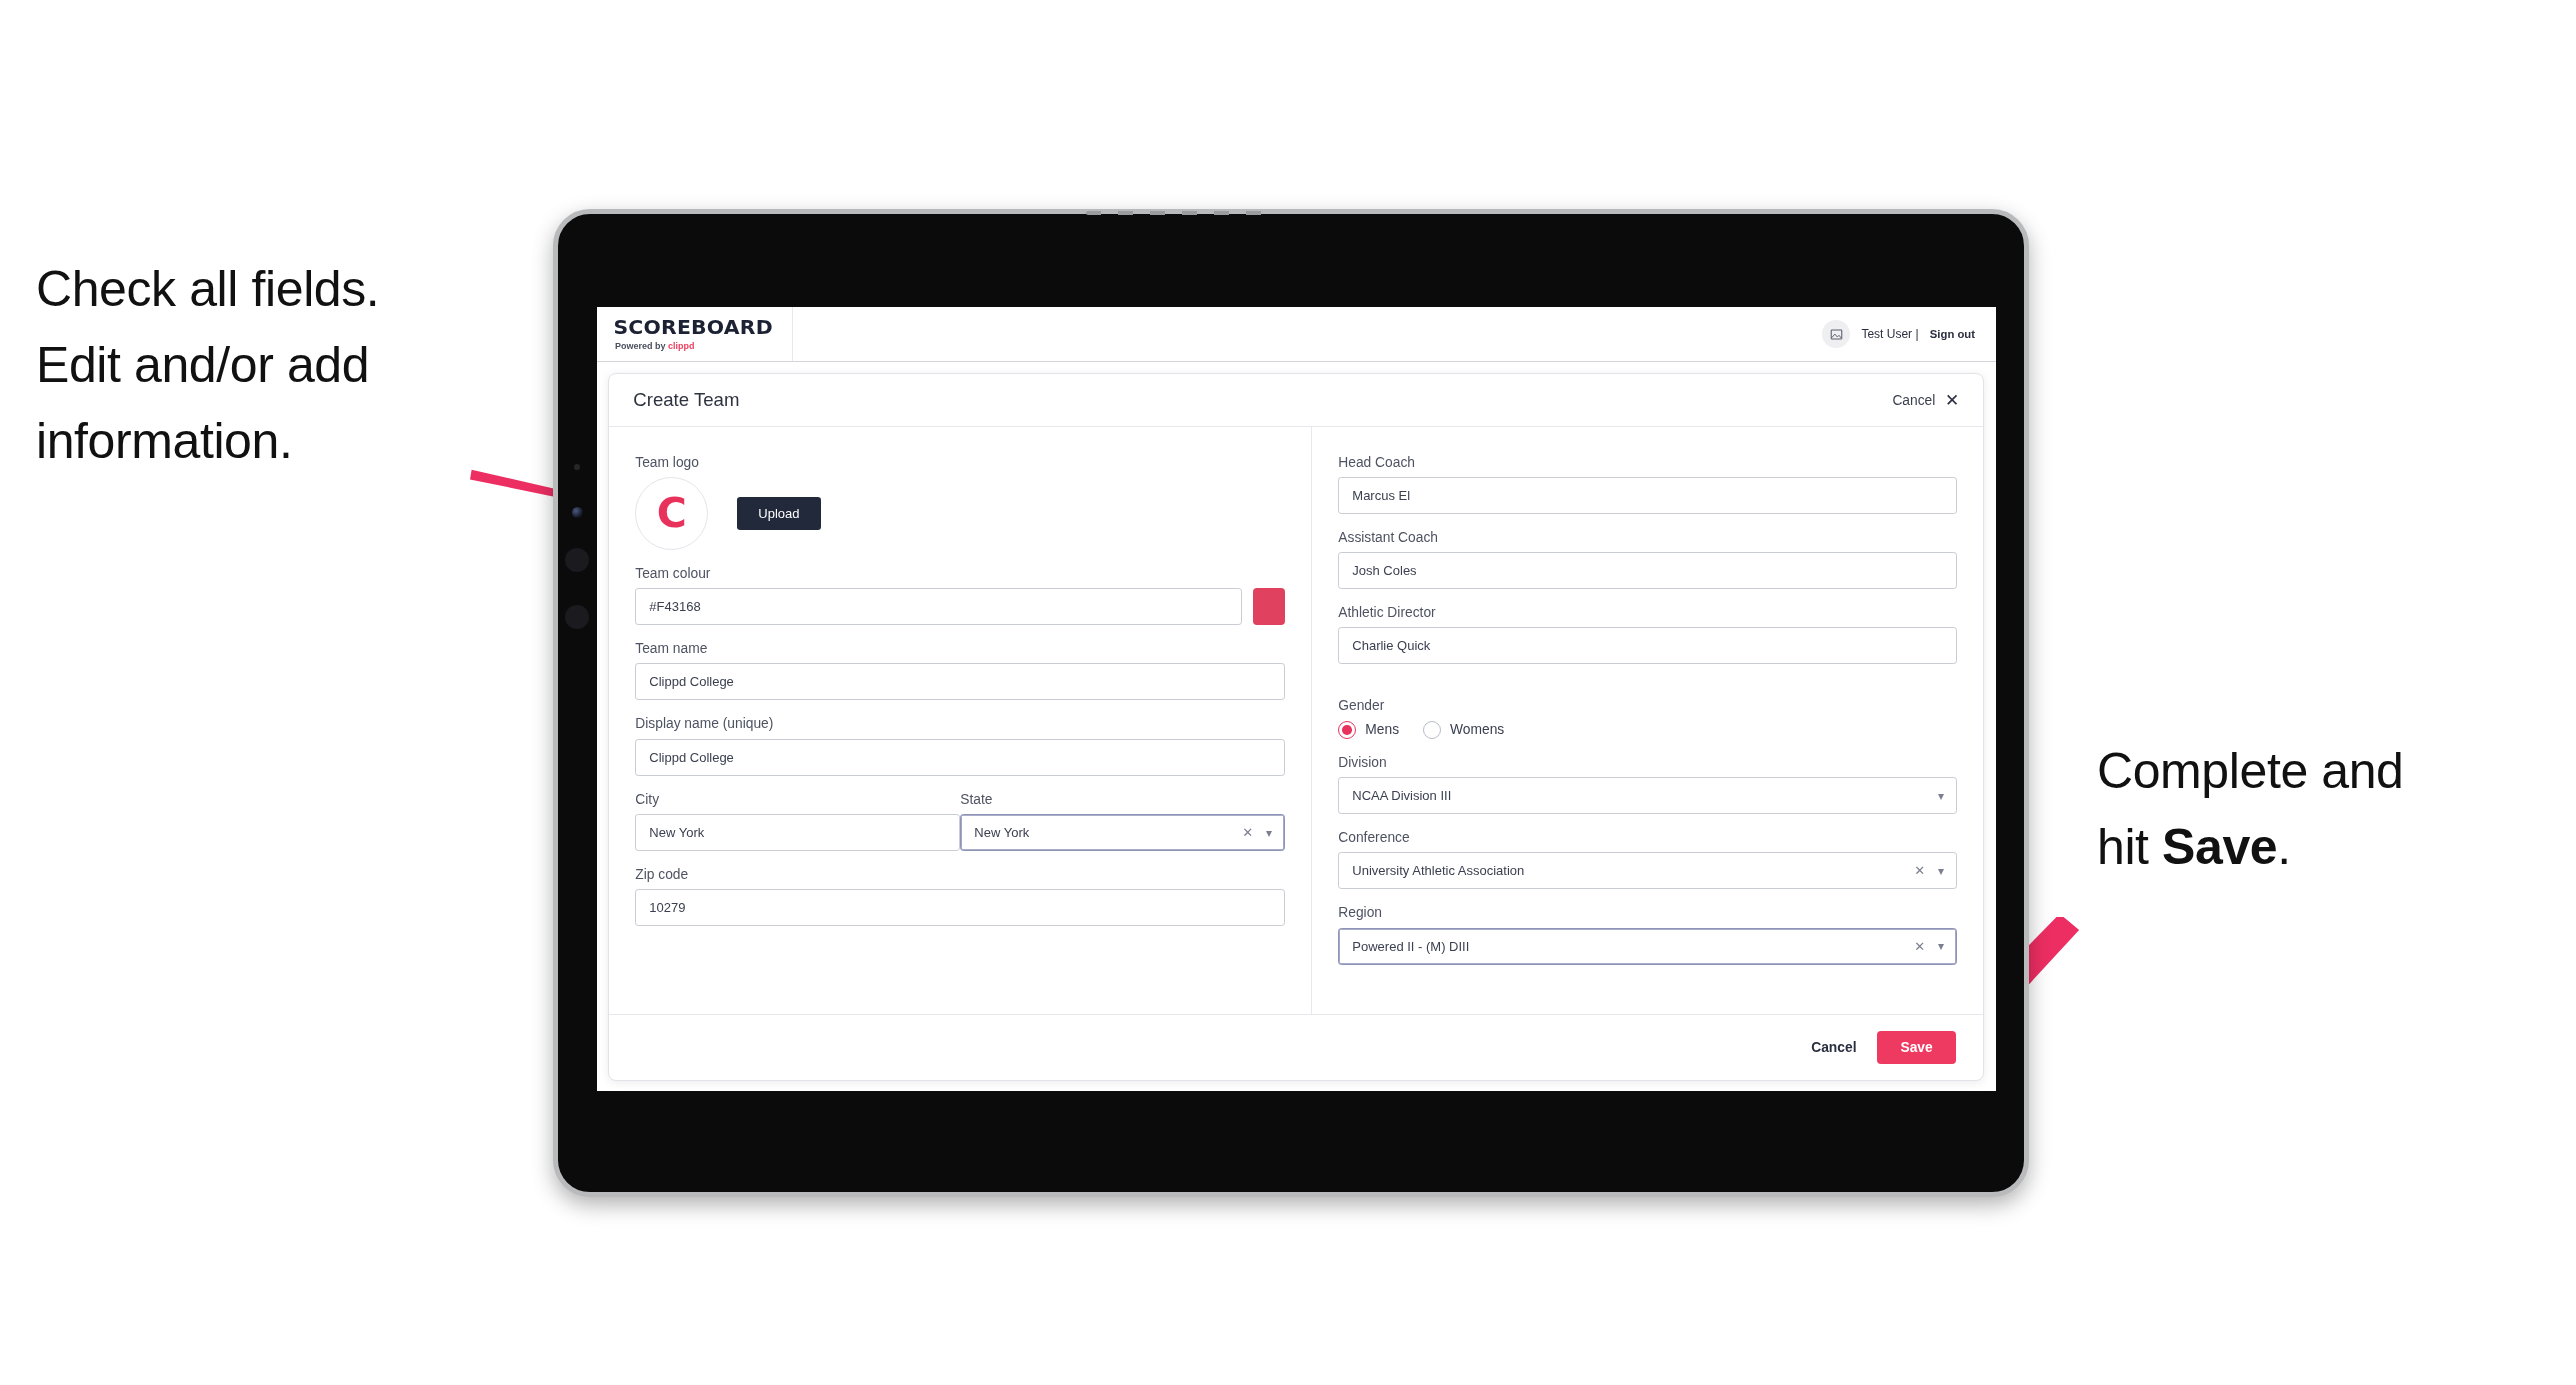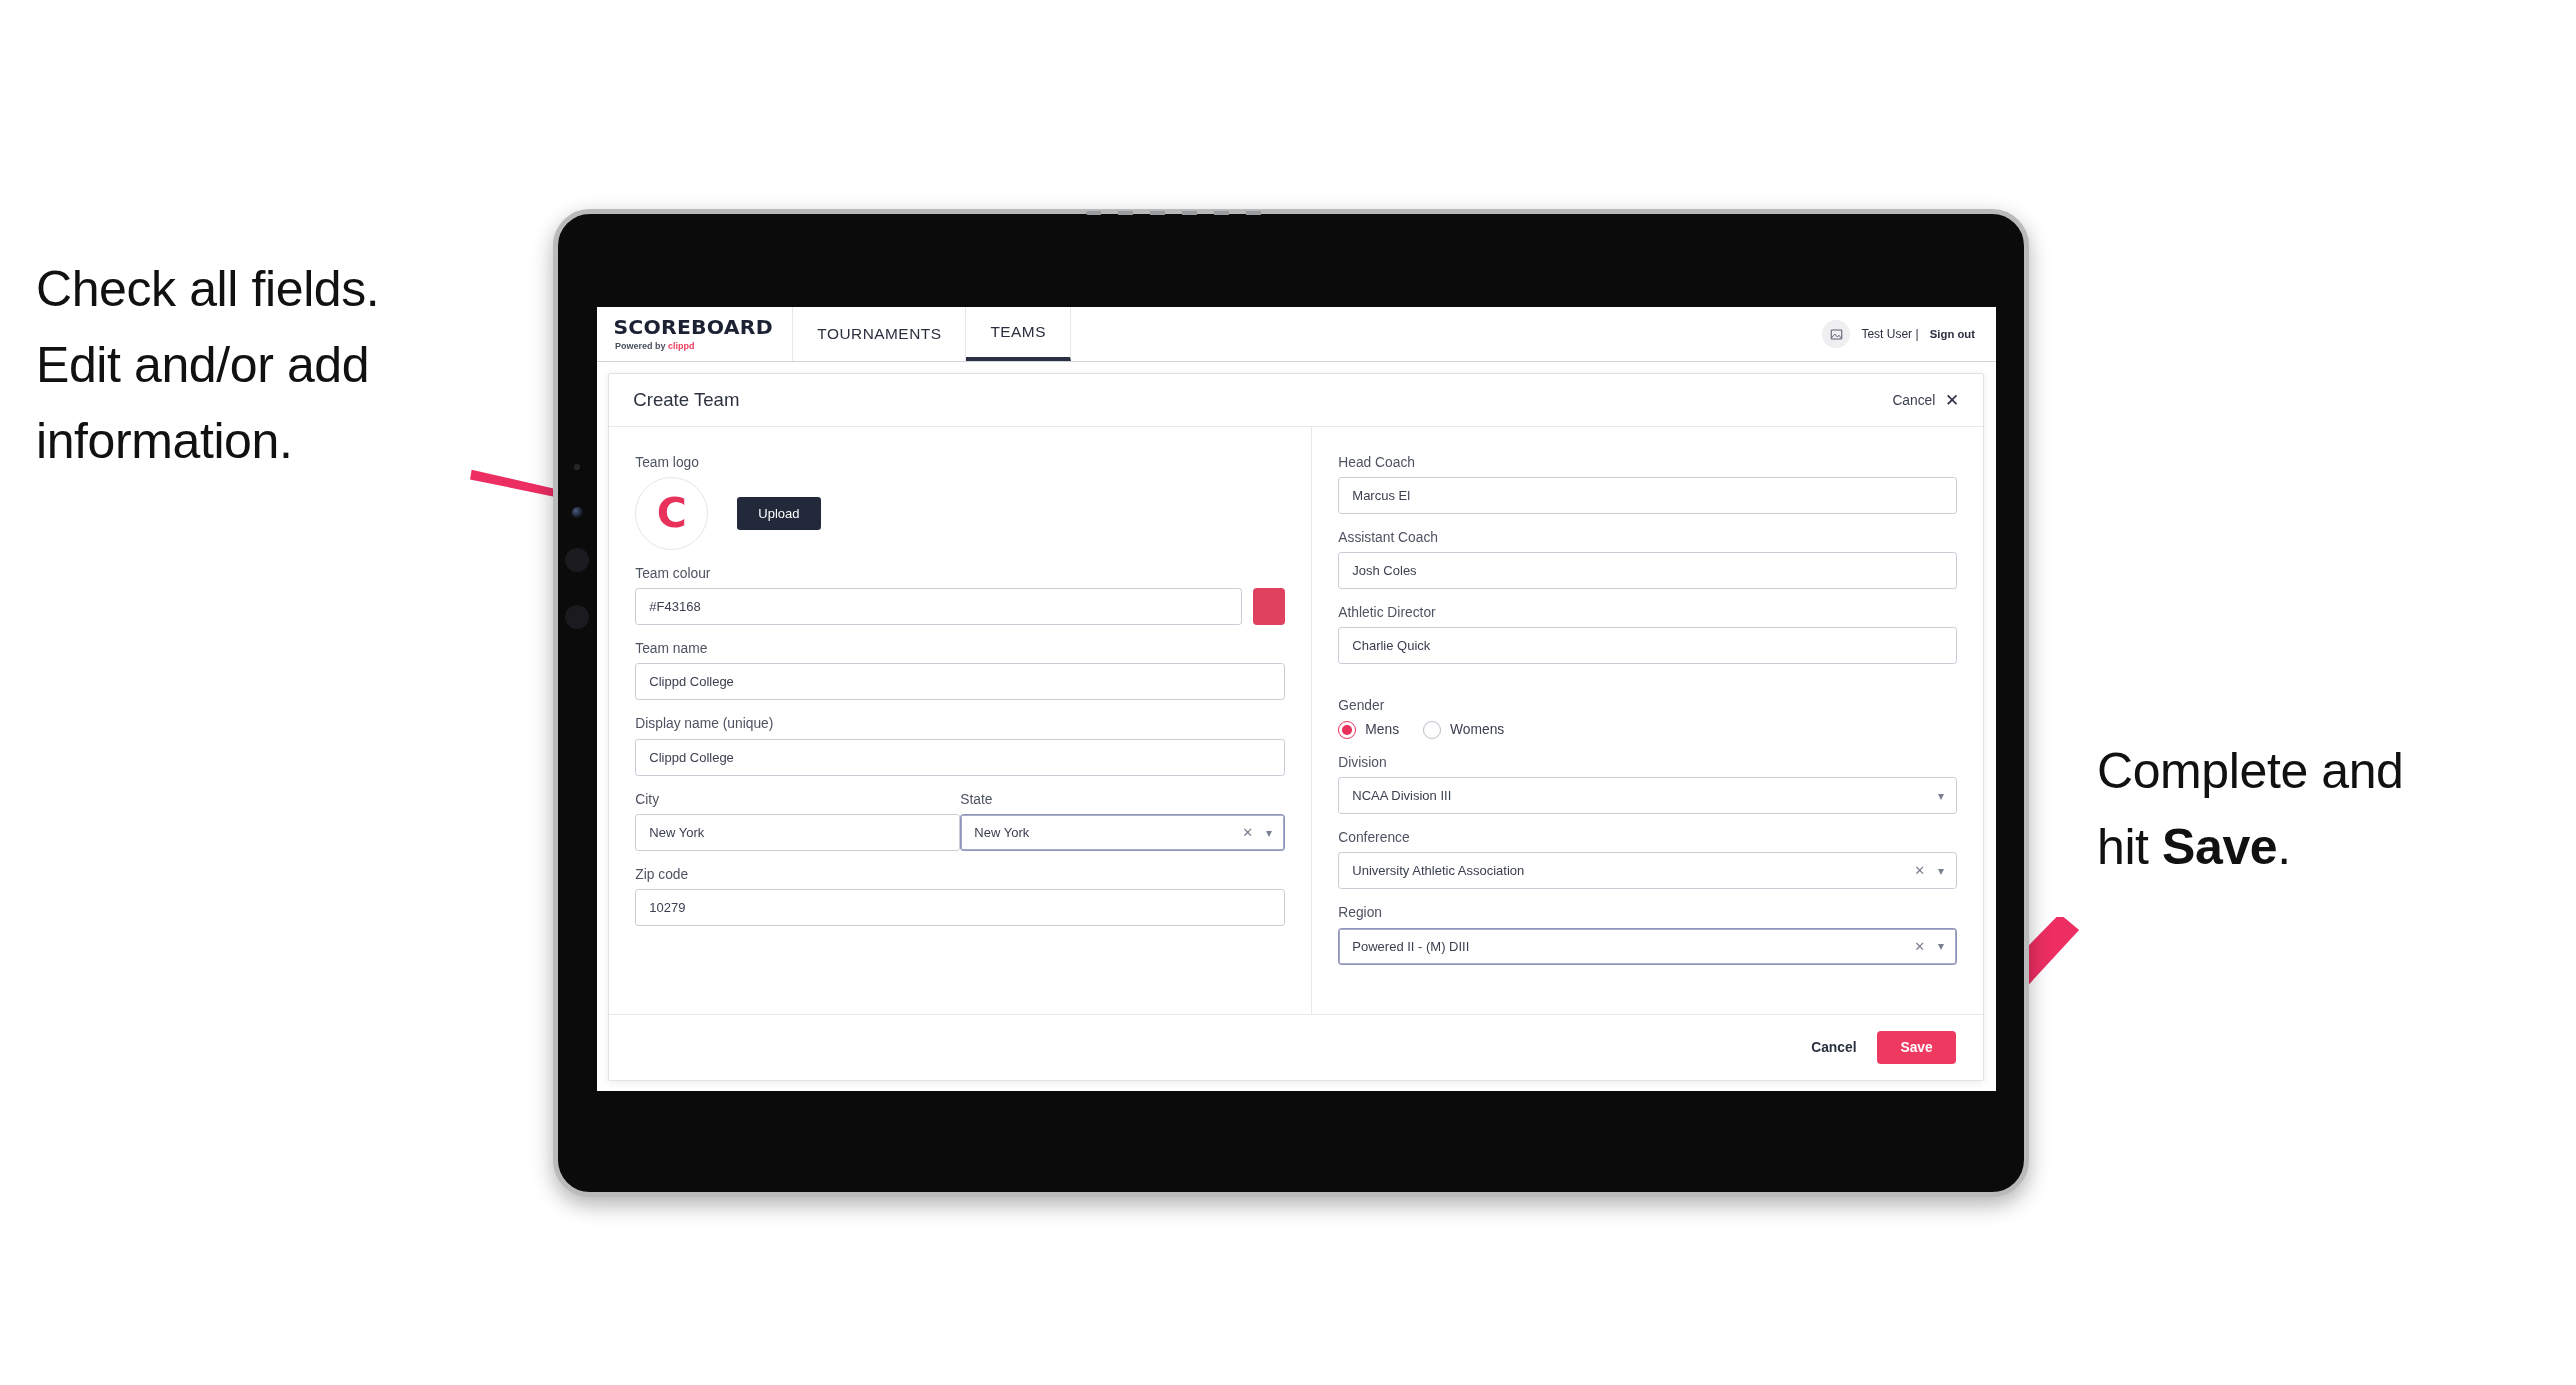--- a/index.html
+++ b/index.html
@@ -105,21 +105,21 @@
   }
   .userline { font-size: 12px; color: #2b3040; }
   .signout { font-size: 11.3px; color: #2b3040; cursor: pointer; font-weight:700; }
 
   
   .card {
     position: absolute; left: 11.3px; top: 66px;
     width: 1376px; height: 708px;
     background: #ffffff;
     border: 0.8px solid #e1e3e8;
-    border-radius: 2px;
+    border-radius: 8px;
     box-shadow: 0 1.6px 8px rgba(20,20,30,.08);
     display: flex; flex-direction: column;
   }
   .card-head {
     height: 53px; display: flex; align-items: center;
     padding: 0 24px; border-bottom: 0.8px solid #e6e8ec;
   }
   .card-title { font-size: 18.6px; color: #2e3340; }
   .card-cancel {
     margin-left: auto; display: flex; align-items: center; gap: 9.7px;
@@ -225,24 +225,20 @@
     <span class="sensor s2"></span>
     <span class="sensor s3"></span>
     <span class="sensor s4"></span>
 
     <div class="screen">
 
       <div class="navbar">
         <div class="brand">
           <div class="brand-title">SCOREBOARD</div>
           <div class="brand-sub"><span>Powered by </span><span class="pink">clippd</span></div>
-        </div>
-        <div class="navtabs">
-          <div class="navtab">TOURNAMENTS</div>
-          <div class="navtab active">TEAMS</div>
         </div>
         <div class="navright">
           <div class="avatar">
             <svg width="13" height="13" viewBox="0 0 16 16">
               <rect x="1.5" y="2.5" width="13" height="11" rx="1" fill="none" stroke="#5a5f6d" stroke-width="1.3"></rect>
               <path d="M2 12 L6 7.5 L9 11 L11 9 L14 12.5" fill="none" stroke="#5a5f6d" stroke-width="1.2"></path>
             </svg>
           </div>
           <div class="userline">Test User |</div>
           <div class="signout">Sign out</div>

